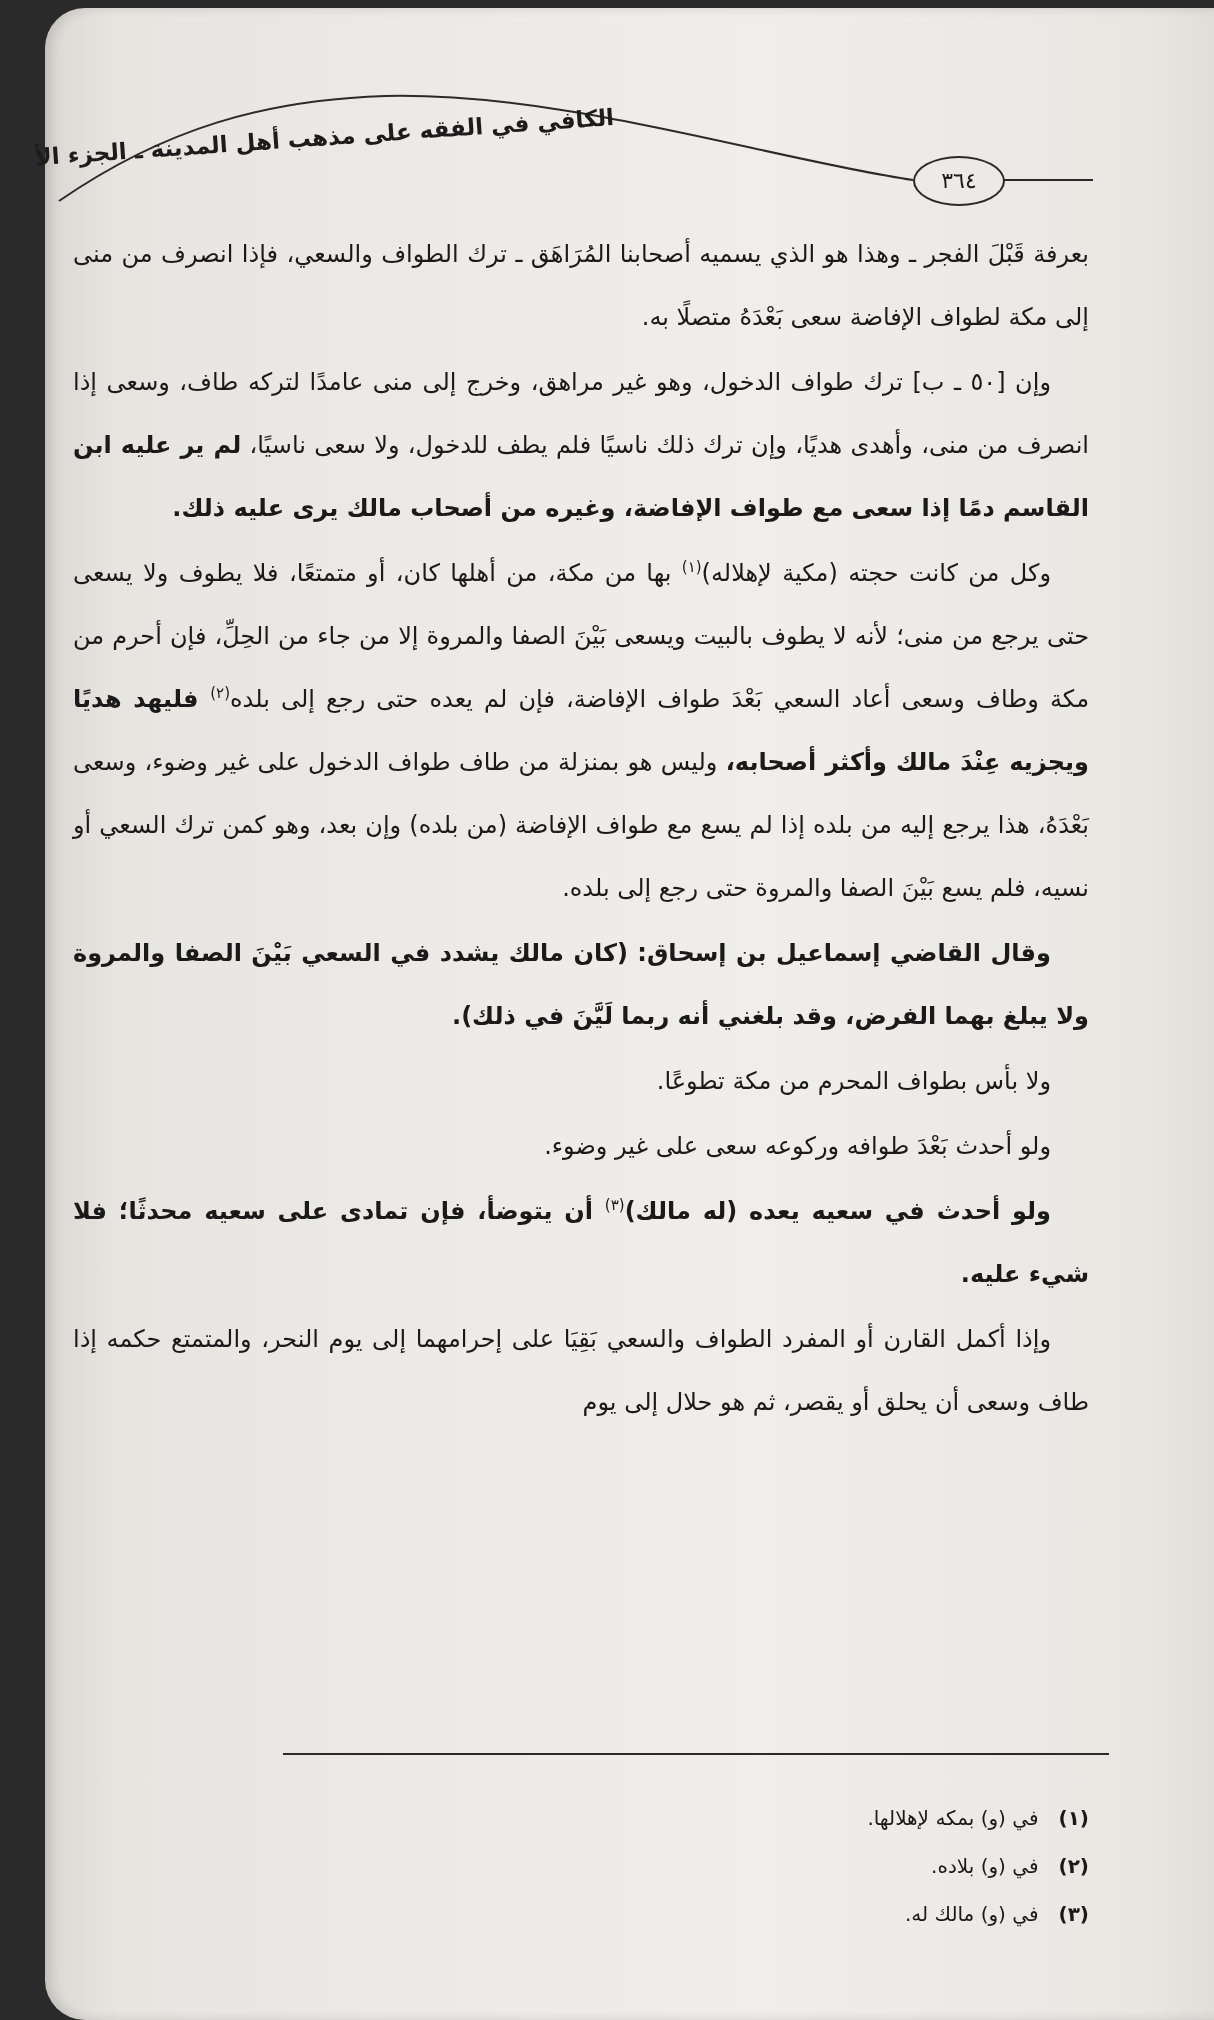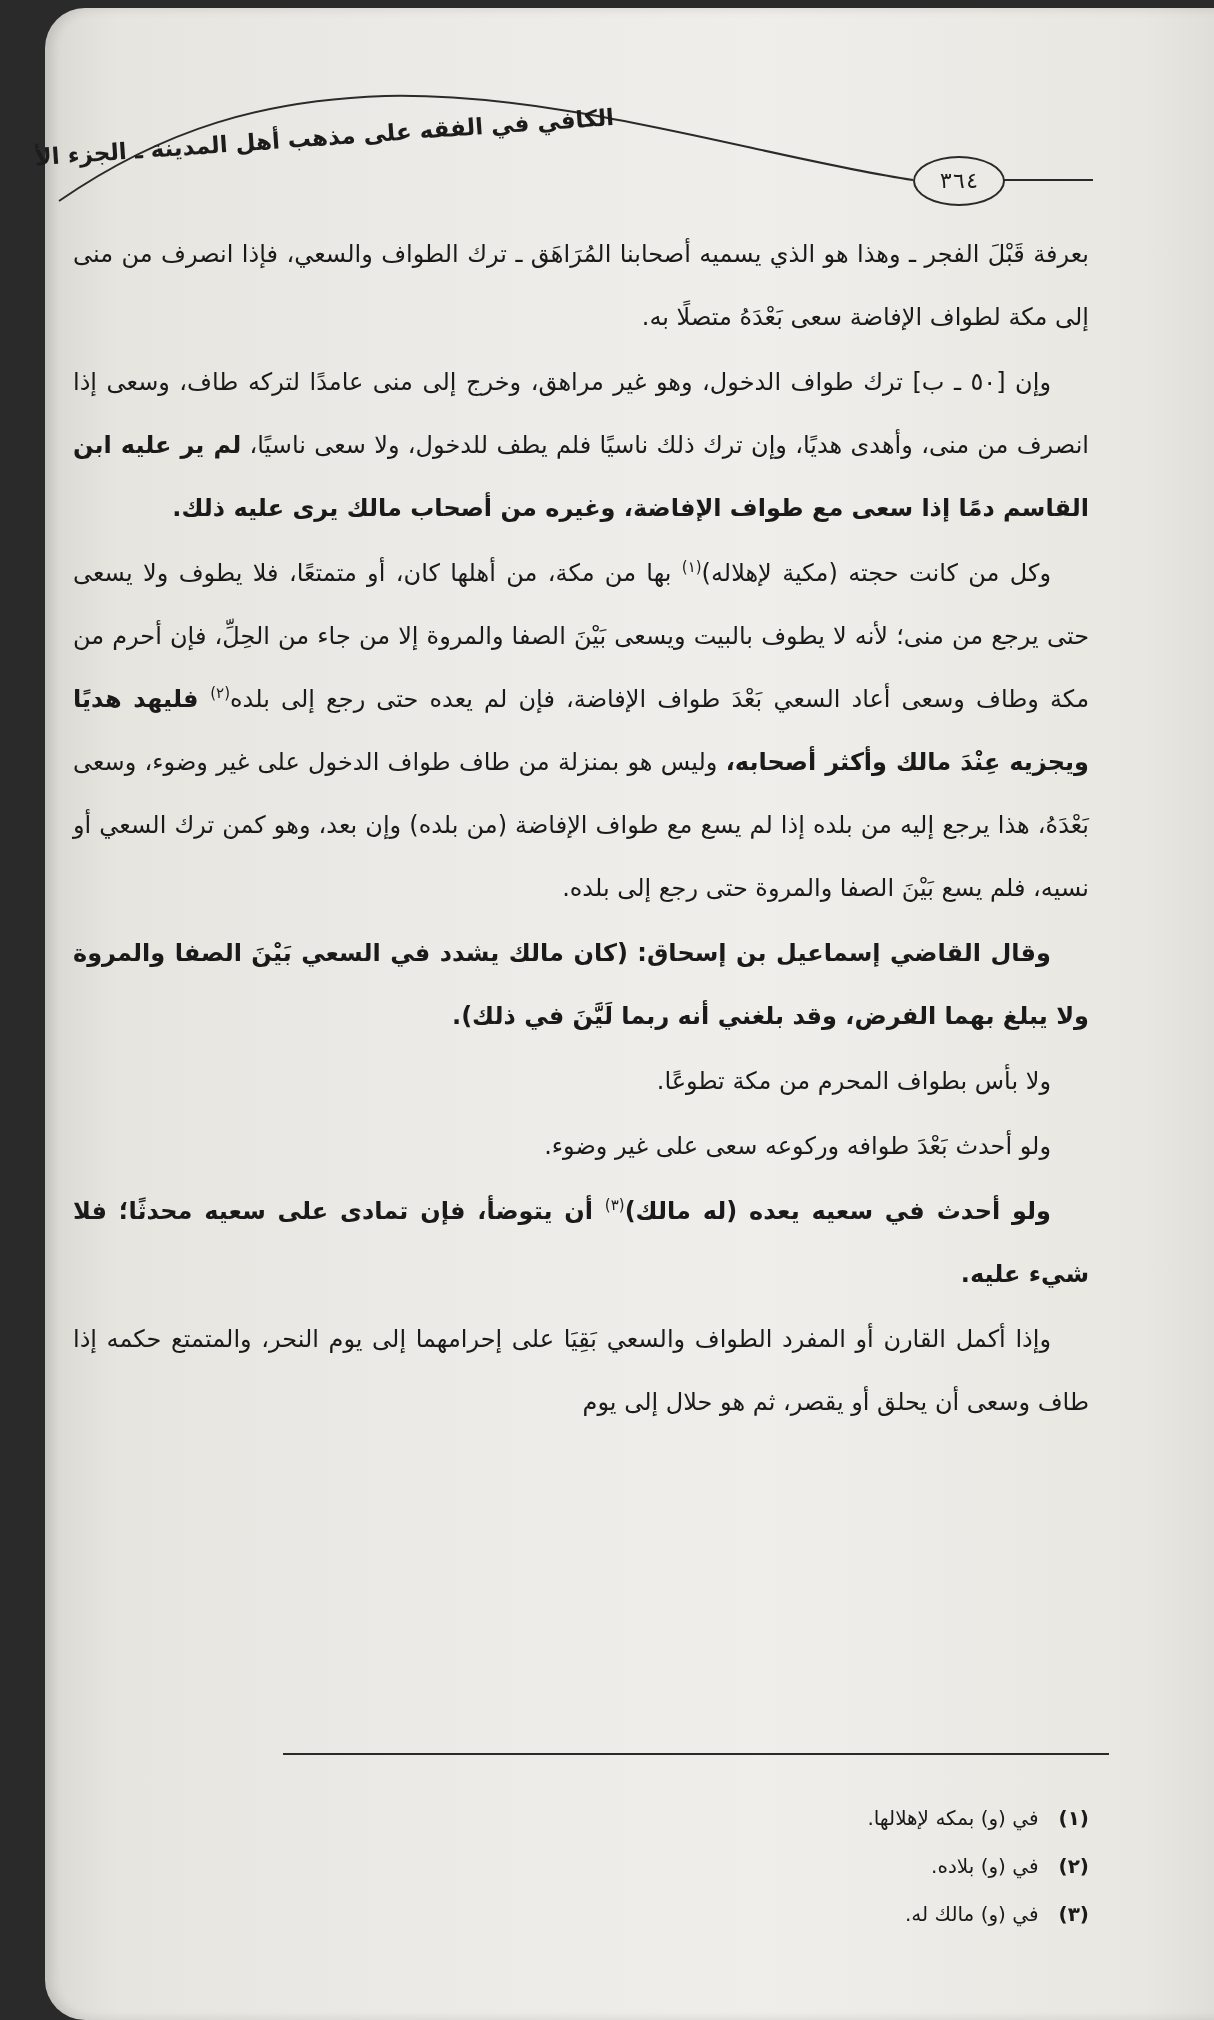--- a/index.html
+++ b/index.html
@@ -56,21 +56,21 @@
       position: absolute;
       left: 868px;
       top: 148px;
       width: 88px;
       height: 46px;
       border: 2px solid #2a2a2a;
       border-radius: 50%;
       display: flex;
       align-items: center;
       justify-content: center;
-      font-family: Liberation Mono, monospace;
+      font-family: Liberation Serif, serif;
       font-size: 22px;
       color: #1c1c1c;
       background: transparent;
     }
     .body-text {
       position: absolute;
       right: 150px;
       left: 28px;
       top: 215px;
       font-family: "DejaVu Sans", sans-serif;

